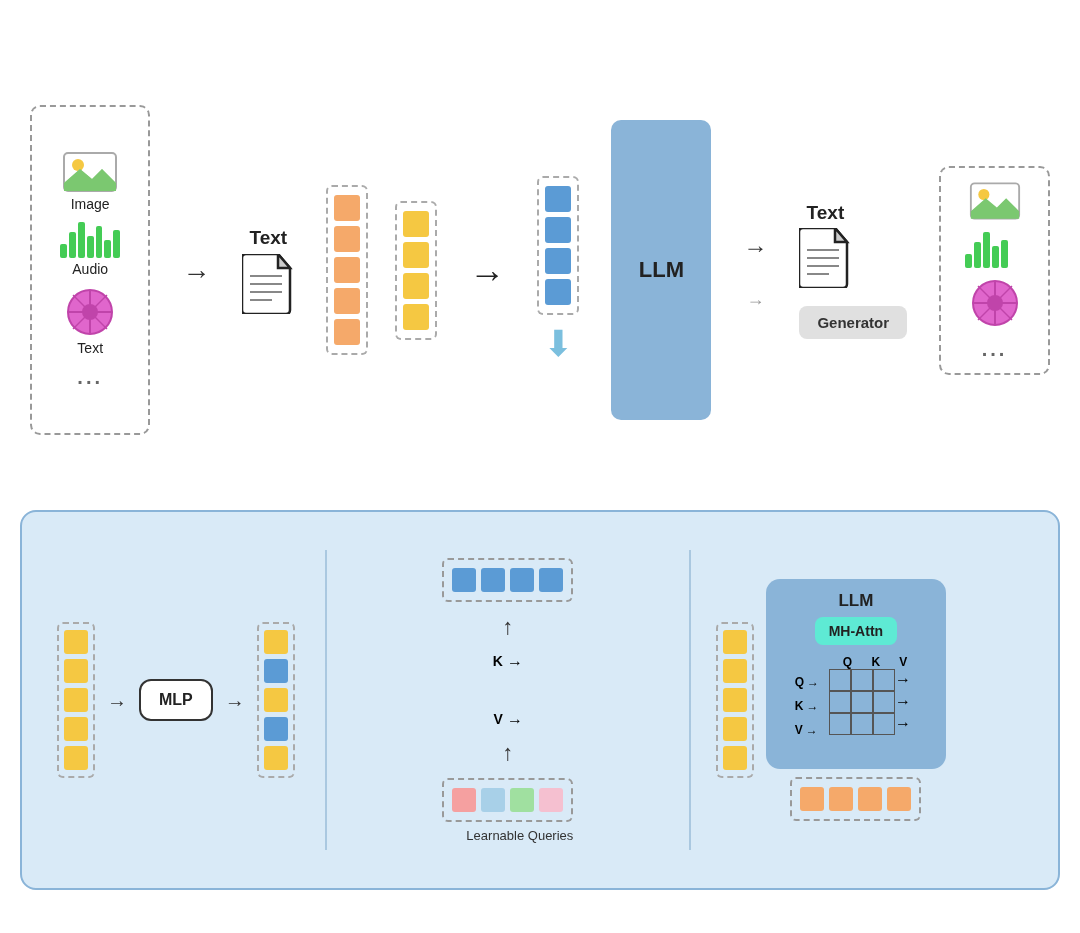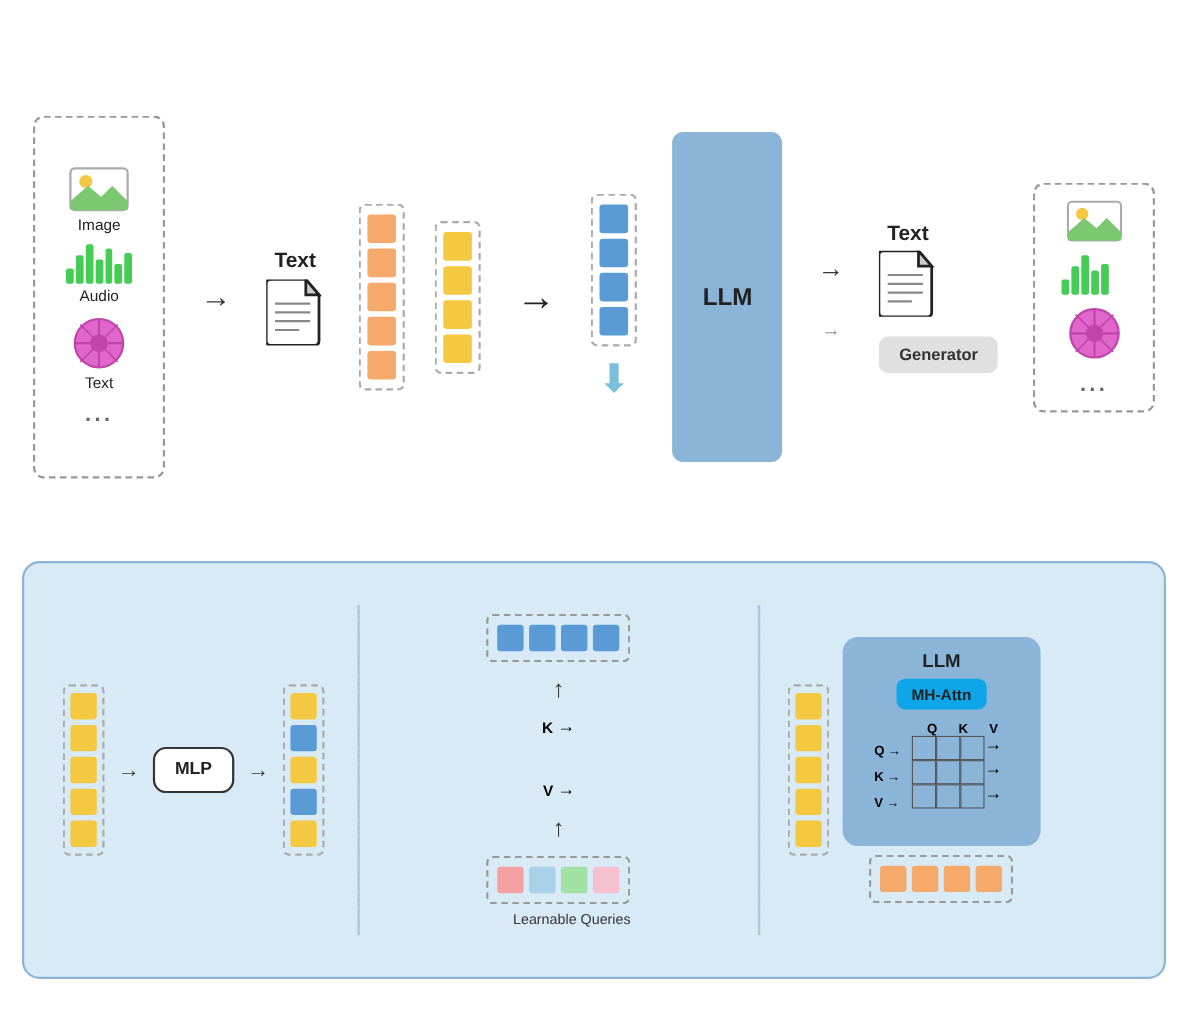--- a/index.html
+++ b/index.html
@@ -236,21 +236,21 @@
     }
 
     .llm-inner-title {
       font-size: 17px;
       font-weight: 700;
       color: #222;
       text-align: center;
     }
 
     .mh-attn-box {
-      background: #0ea5e9;
+      background: #5eead4;
       border-radius: 8px;
       padding: 6px 14px;
       font-size: 14px;
       font-weight: 600;
       color: #222;
       text-align: left;
     }
 
     .grid-lines {
       display: grid;

